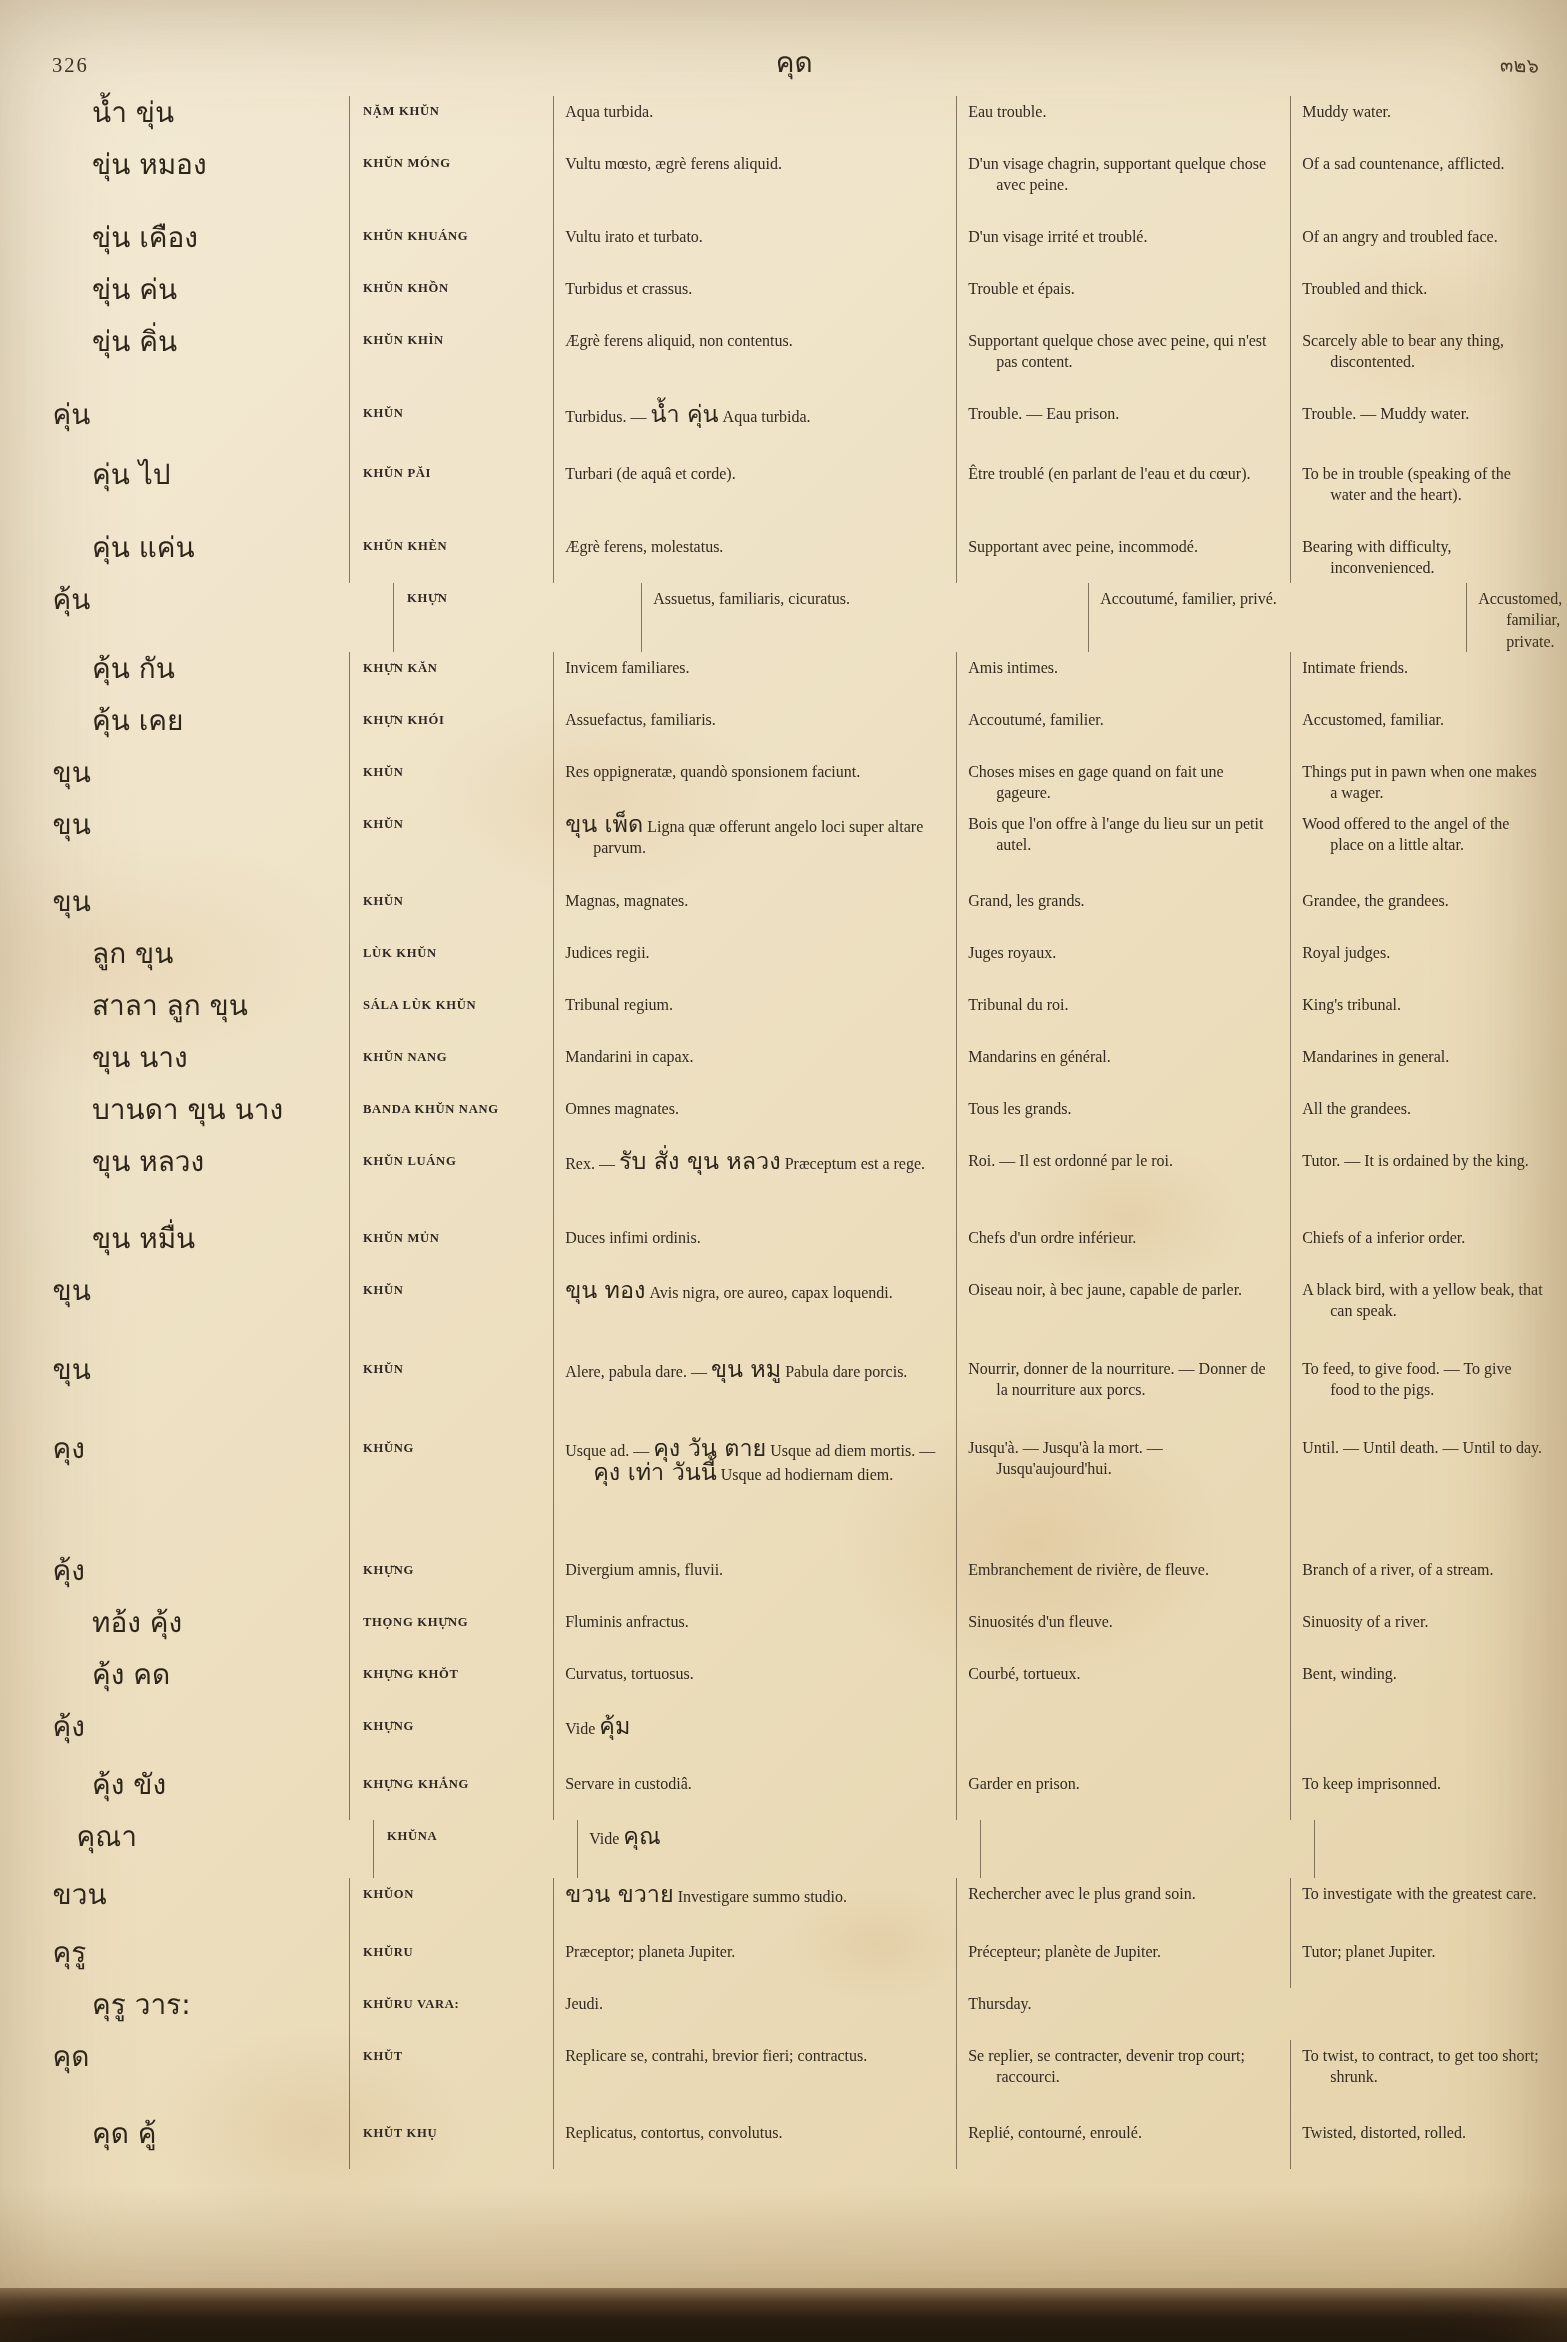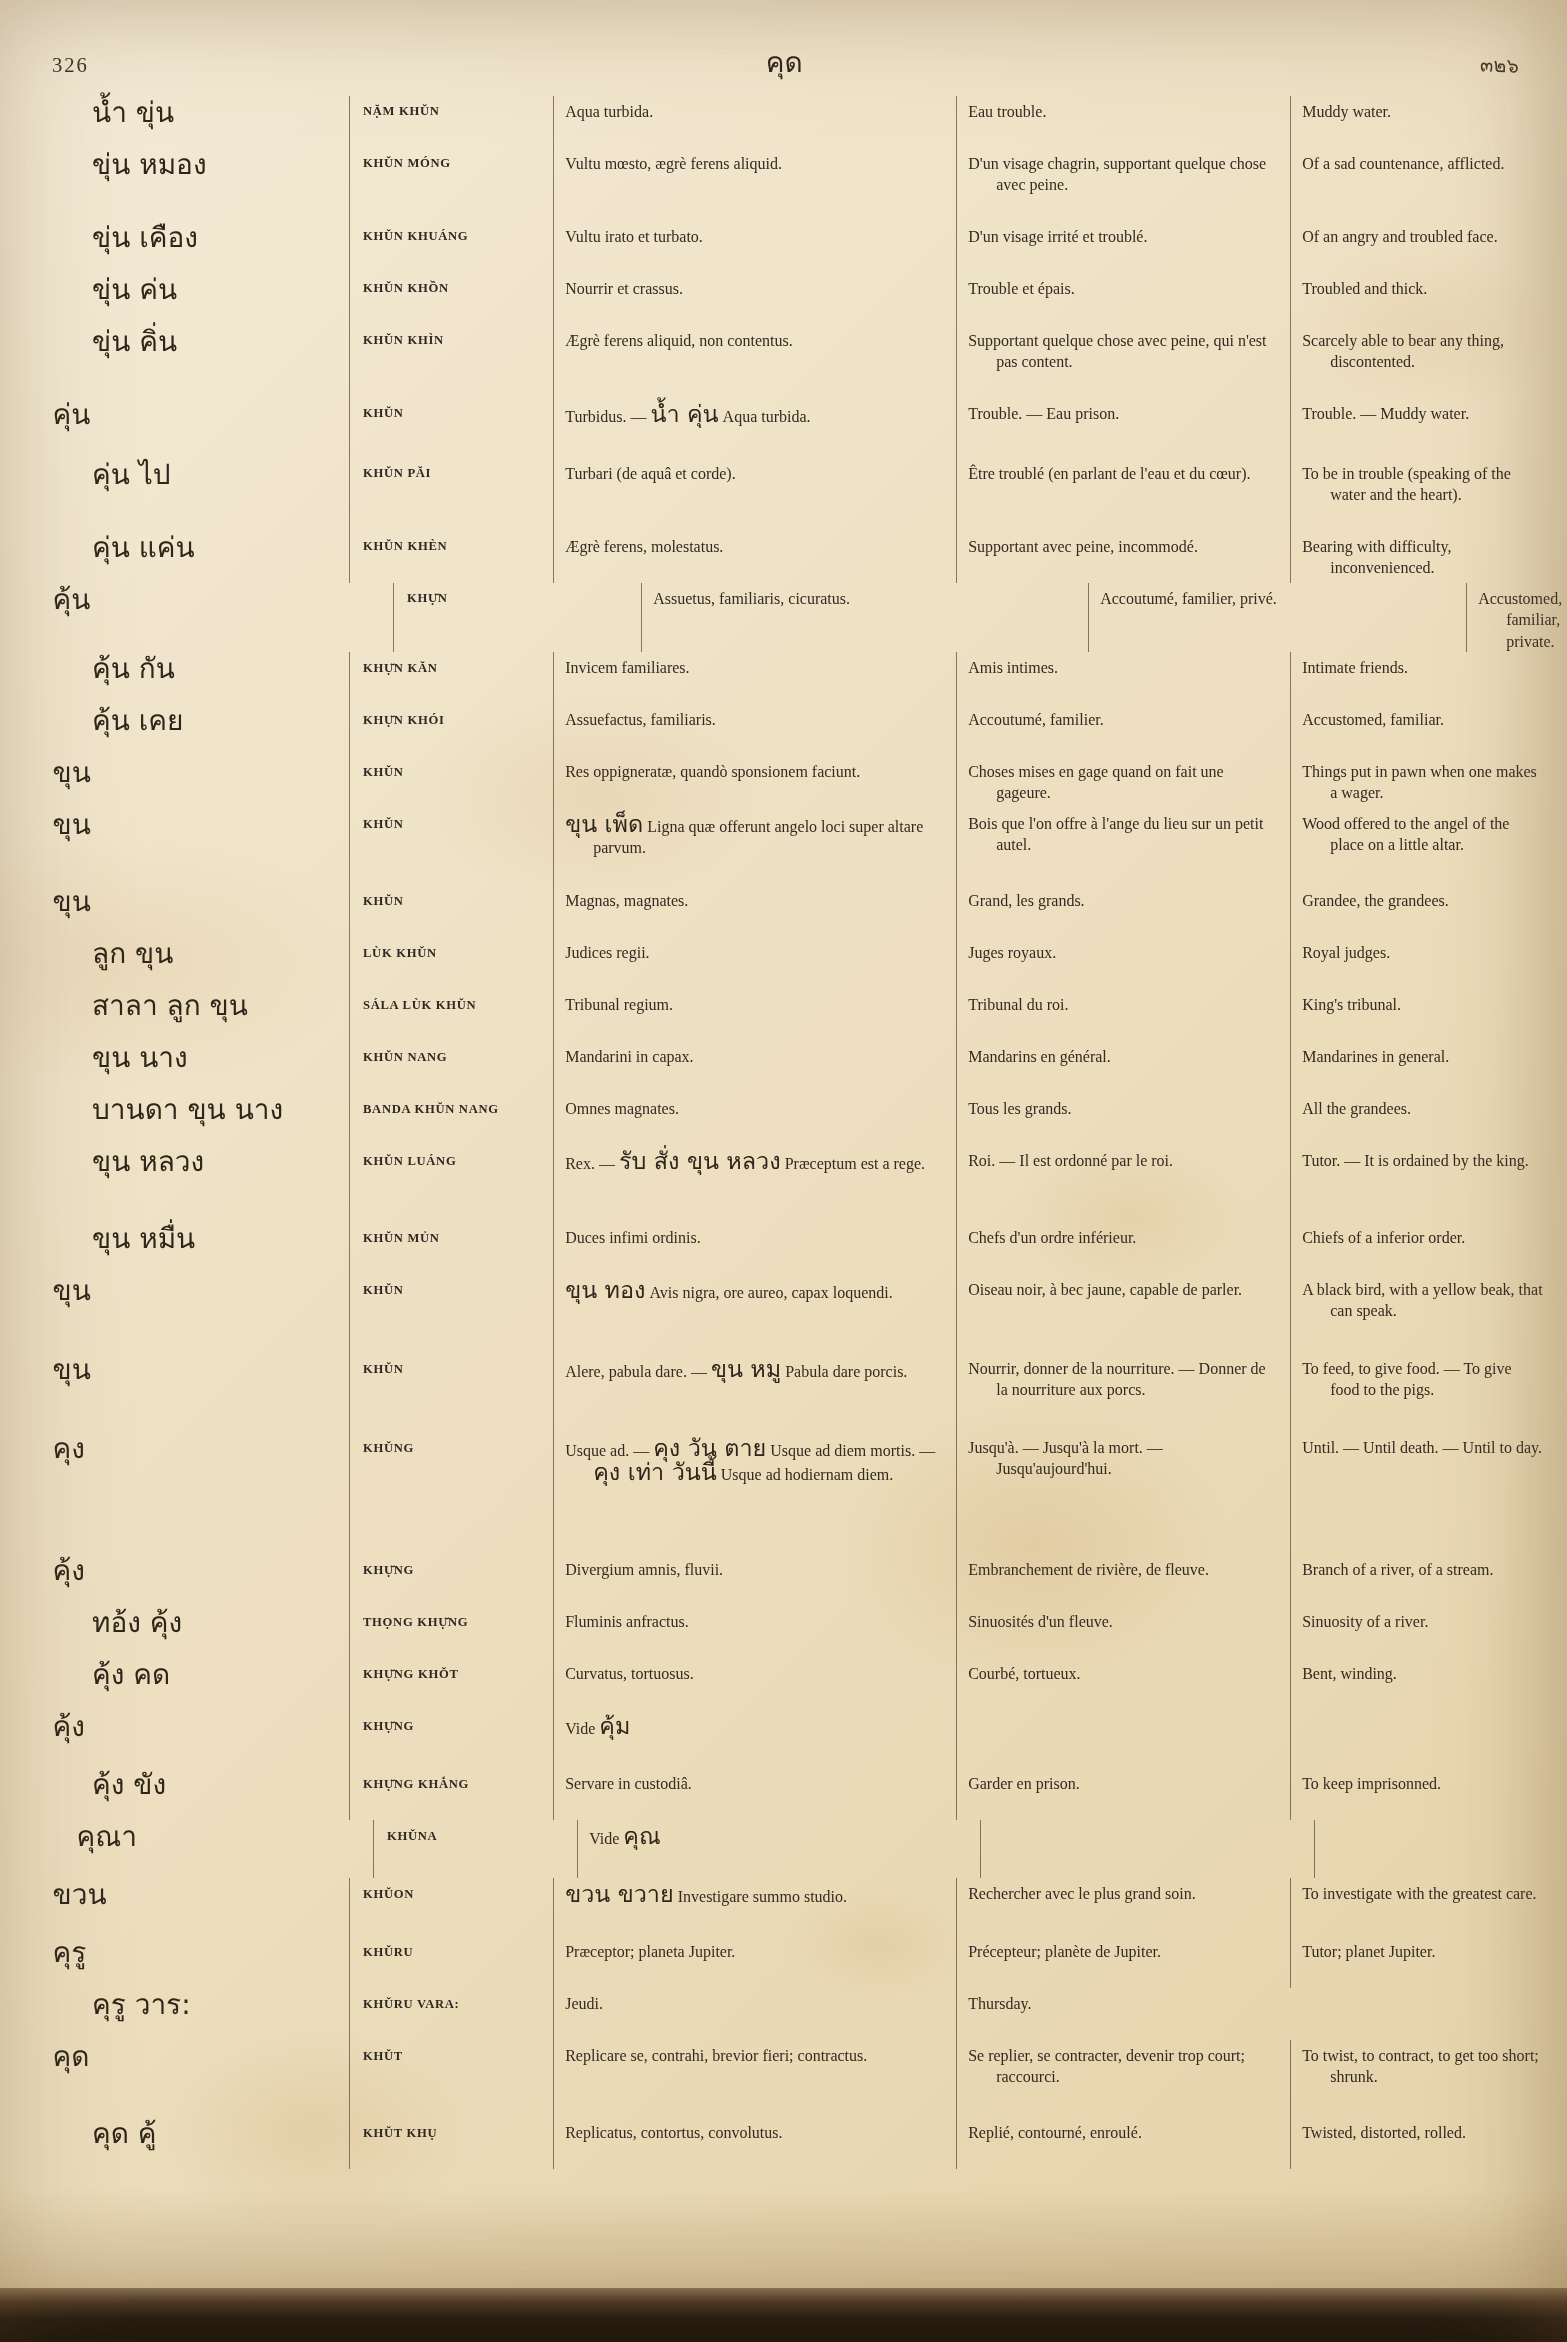--- a/index.html
+++ b/index.html
@@ -28,21 +28,21 @@
   .curl-shadow{
     position:absolute;left:0;right:0;bottom:52px;height:103px;pointer-events:none;
     background:linear-gradient(to bottom, rgba(140,105,60,0), rgba(140,105,60,.28));
   }
   .bottom-edge{
     position:absolute;left:0;right:0;bottom:0;height:54px;
     background:linear-gradient(to bottom,#8a7254 0%, #4a3724 26%, #1d140c 58%, #0b0704 100%);
   }
   .header{
     display:flex;align-items:baseline;
-    padding:49px 48px 0 52px;
+    padding:49px 28px 0 52px;
   }
   .pageno-left{font-size:20.6px;letter-spacing:1.9px;color:#3a3126;}
   .running-head{
     flex:1;text-align:center;font-size:28px;line-height:28px;
     font-family:"DejaVu Sans","Liberation Sans",sans-serif;color:#2f271c;
   }
   .pageno-right{font-size:19.7px;color:#463a2a;transform:rotate(2deg);}
   .table{margin:15px 13px 0 47px;}
   .row{display:grid;grid-template-columns:302px 204px 403px 334px 1fr;}
   .cell{padding:0 9.4px 0 0;}
@@ -113,21 +113,21 @@
           <span class="txt">D'un visage irrité et troublé.</span>
         </div>
         <div class="cell c-english">
           <span class="txt">Of an angry and troubled face.</span>
         </div>
       </div>
       <div class="row" style="min-height: 52px;">
         <div class="cell c-thai indent">ขุ่น ค่น</div>
         <div class="cell c-roman">KHŬN KHỒN</div>
         <div class="cell c-latin">
-          <span class="txt">Nourrir et crassus.</span>
+          <span class="txt">Turbidus et crassus.</span>
         </div>
         <div class="cell c-french">
           <span class="txt">Trouble et épais.</span>
         </div>
         <div class="cell c-english">
           <span class="txt">Troubled and thick.</span>
         </div>
       </div>
       <div class="row" style="min-height: 73px;">
         <div class="cell c-thai indent">ขุ่น คิ่น</div>

